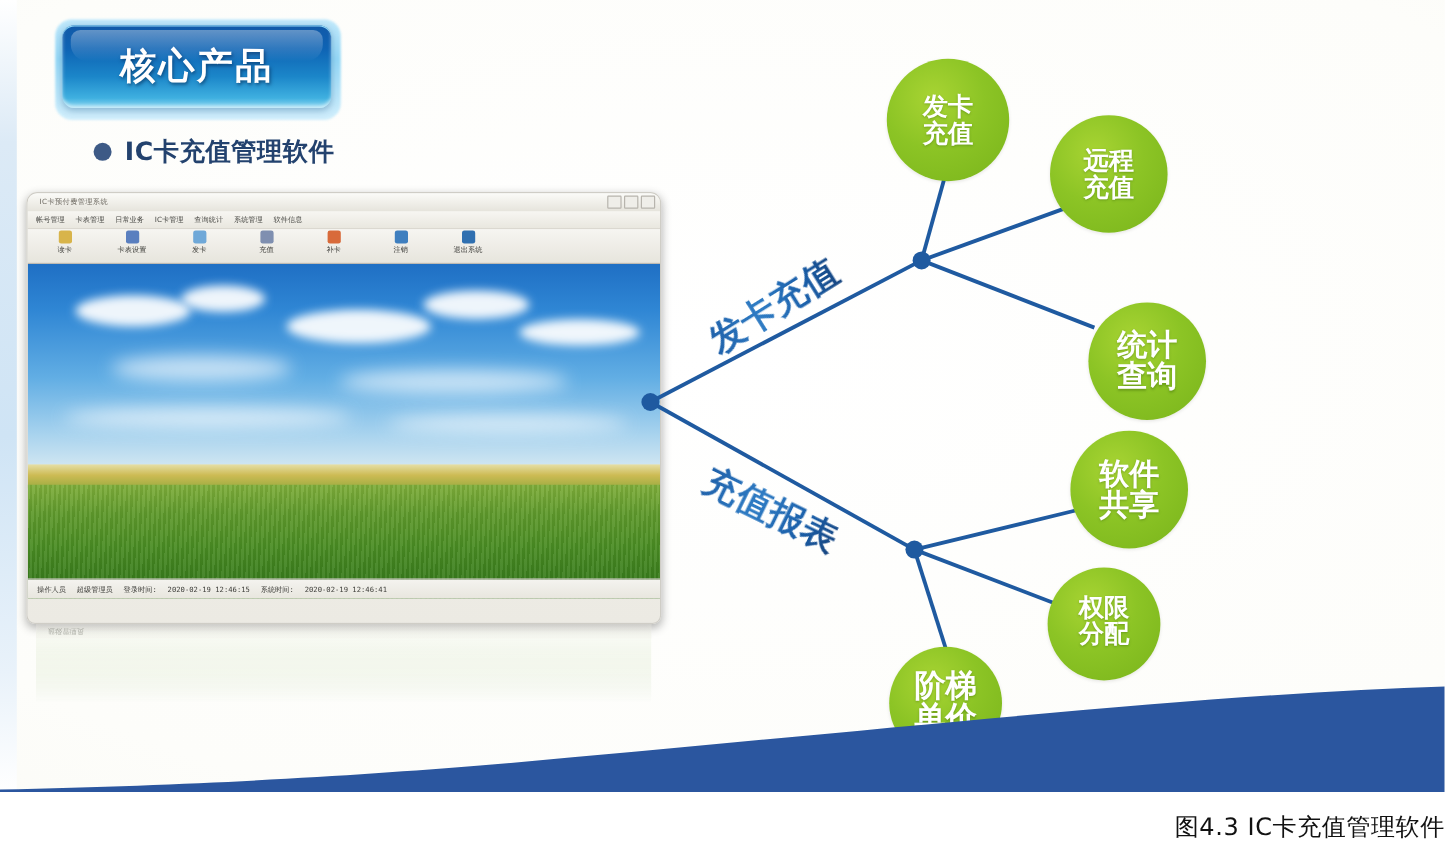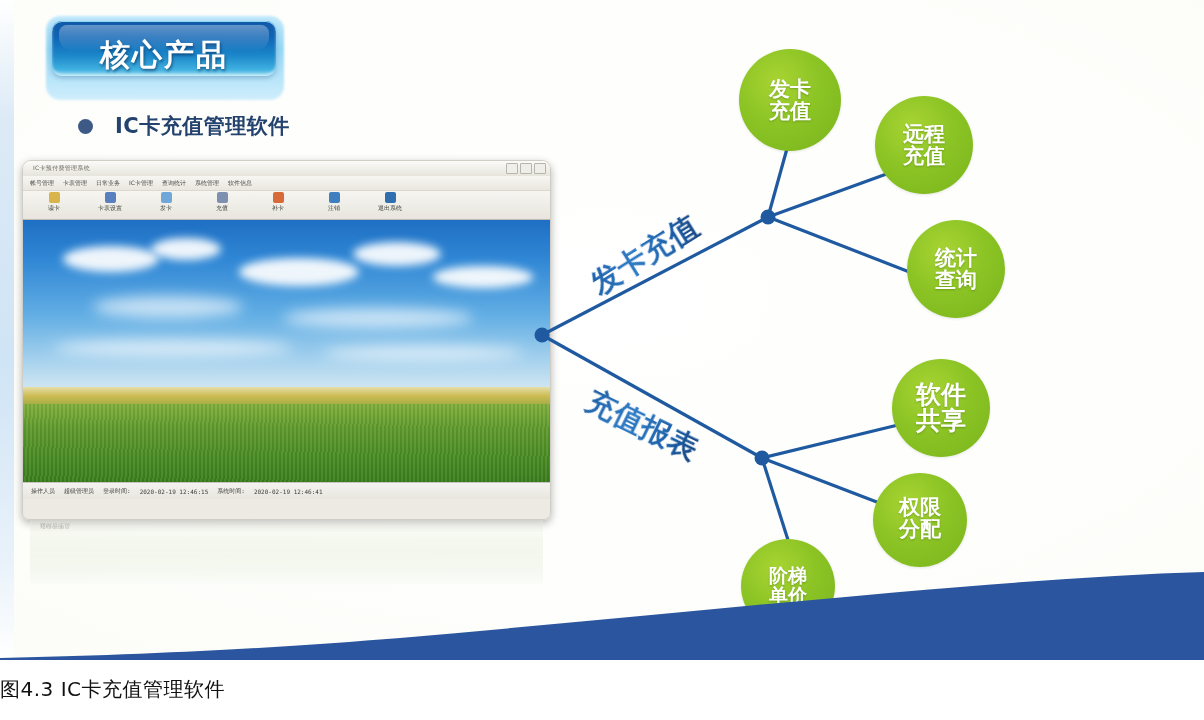--- a/index.html
+++ b/index.html
@@ -19,36 +19,36 @@
     background:linear-gradient(180deg,#ffffff 0%,#dceaf6 18%,#cfe4f5 55%,#e9f2fa 85%,#ffffff 100%);
   }
   
   .banner-wrap{position:absolute;left:46px;top:16px;width:238px;height:84px;}
   .banner-glow{
     position:absolute;left:0;top:0;width:238px;height:84px;border-radius:14px;
     background:linear-gradient(180deg,#bfe8fb 0%,#8fd6f6 40%,#cfeefc 100%);
     filter:blur(1px);opacity:.95;
   }
   .banner{
-    position:absolute;left:6px;top:5px;width:224px;height:55px;border-radius:10px;
+    position:absolute;left:6px;top:5px;width:224px;height:69px;border-radius:10px;
     background:linear-gradient(180deg,#1159a8 0%,#0e63b4 28%,#1b86c9 62%,#3fb0e0 88%,#8fd8f2 100%);
     box-shadow:inset 0 1px 0 #8fd8f7, inset 0 -2px 3px rgba(255,255,255,.55), 0 2px 5px rgba(0,60,120,.28);
-    display:flex;align-items:flex-end;justify-content:center;
+    display:flex;align-items:center;justify-content:center;
   }
   .banner::after{
     content:"";position:absolute;left:7px;top:4px;right:7px;height:26px;border-radius:8px 8px 14px 14px;
     background:linear-gradient(180deg,rgba(255,255,255,.34),rgba(255,255,255,0));
   }
   .banner-text{
     position:relative;z-index:2;color:#ffffff;font-size:30px;font-weight:bold;letter-spacing:2px;
     font-family:"DejaVu Sans","Liberation Sans",sans-serif;
     text-shadow:1px 2px 3px rgba(0,30,70,.55);
   }
   
-  .bullet-row{position:absolute;left:78px;top:112px;display:flex;align-items:center;gap:22px;}
+  .bullet-row{position:absolute;left:78px;top:112px;display:flex;align-items:center;gap:11px;}
   .bullet-dot{width:15px;height:15px;border-radius:50%;background:#3d5a86;}
   .bullet-label{
     color:#23426e;font-size:21px;font-weight:bold;letter-spacing:.5px;
     font-family:"DejaVu Sans","Liberation Sans",sans-serif;
   }
   
   .winwrap{position:absolute;left:22px;top:160px;width:527px;height:358px;}
   .win{
     position:absolute;left:0;top:0;width:527px;height:358px;
     border-radius:9px 9px 7px 7px;
@@ -147,21 +147,21 @@
     font-family:"DejaVu Sans","Liberation Sans",sans-serif;
     background:linear-gradient(100deg,#1e5fa8 0%,#2f7cc4 40%,#1a5ea8 75%,#17447d 100%);
     -webkit-background-clip:text;background-clip:text;color:transparent;
     -webkit-text-fill-color:transparent;
     filter:drop-shadow(1px 1px 1px rgba(255,255,255,.85));
   }
   
   .wave{position:absolute;left:0;bottom:0;width:1204px;height:140px;pointer-events:none;}
   
   .caption{
-    position:absolute;left:0;top:676px;width:1204px;text-align:left;
+    position:absolute;left:0;top:676px;width:1204px;text-align:right;
     font-size:20px;color:#111111;letter-spacing:.5px;
     font-family:"DejaVu Sans","Liberation Sans",sans-serif;
   }
 </style>
 </head>
 <body>
 
 <div id="slide">
 
   <div class="left-edge"></div>
@@ -281,33 +281,33 @@
     </svg>
     <div id="nodes">
         <div class="node" style="left: 239px; top: 29px; width: 102px; height: 102px; font-size: 21px;">
           <span>发卡</span>
           <span>充值</span>
         </div>
         <div class="node" style="left: 375px; top: 76px; width: 98px; height: 98px; font-size: 21px;">
           <span>远程</span>
           <span>充值</span>
         </div>
-        <div class="node" style="left: 407px; top: 200px; width: 98px; height: 98px; font-size: 21px;">
+        <div class="node" style="left: 407px; top: 232px; width: 98px; height: 98px; font-size: 25px;">
           <span>统计</span>
           <span>查询</span>
         </div>
         <div class="node" style="left: 392px; top: 339px; width: 98px; height: 98px; font-size: 25px;">
           <span>软件</span>
           <span>共享</span>
         </div>
         <div class="node" style="left: 373px; top: 453px; width: 94px; height: 94px; font-size: 21px; font-family: Liberation Mono, monospace;">
           <span>权限</span>
           <span>分配</span>
         </div>
-        <div class="node" style="left: 241px; top: 519px; width: 94px; height: 94px; font-size: 19px;">
+        <div class="node" style="left: 241px; top: 519px; width: 94px; height: 94px; font-size: 26px;">
           <span>阶梯</span>
           <span>单价</span>
         </div>
       </div>
     <div id="branch-labels">
         <div class="branch-label" style="left: 85px; top: 215px; font-size: 30px; transform: rotate(-32deg);">发卡充值</div>
         <div class="branch-label" style="left: 82px; top: 385px; font-size: 30px; transform: rotate(26deg);">充值报表</div>
       </div>
   </div>
 

